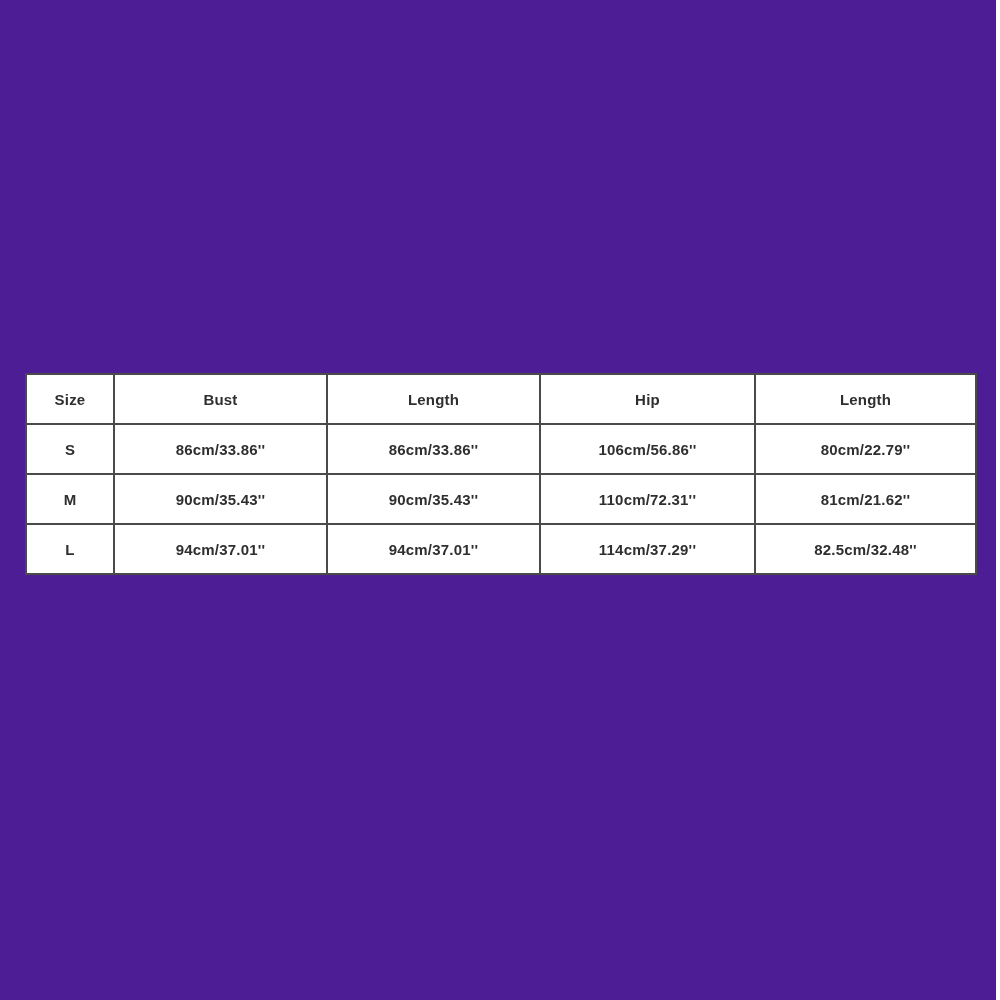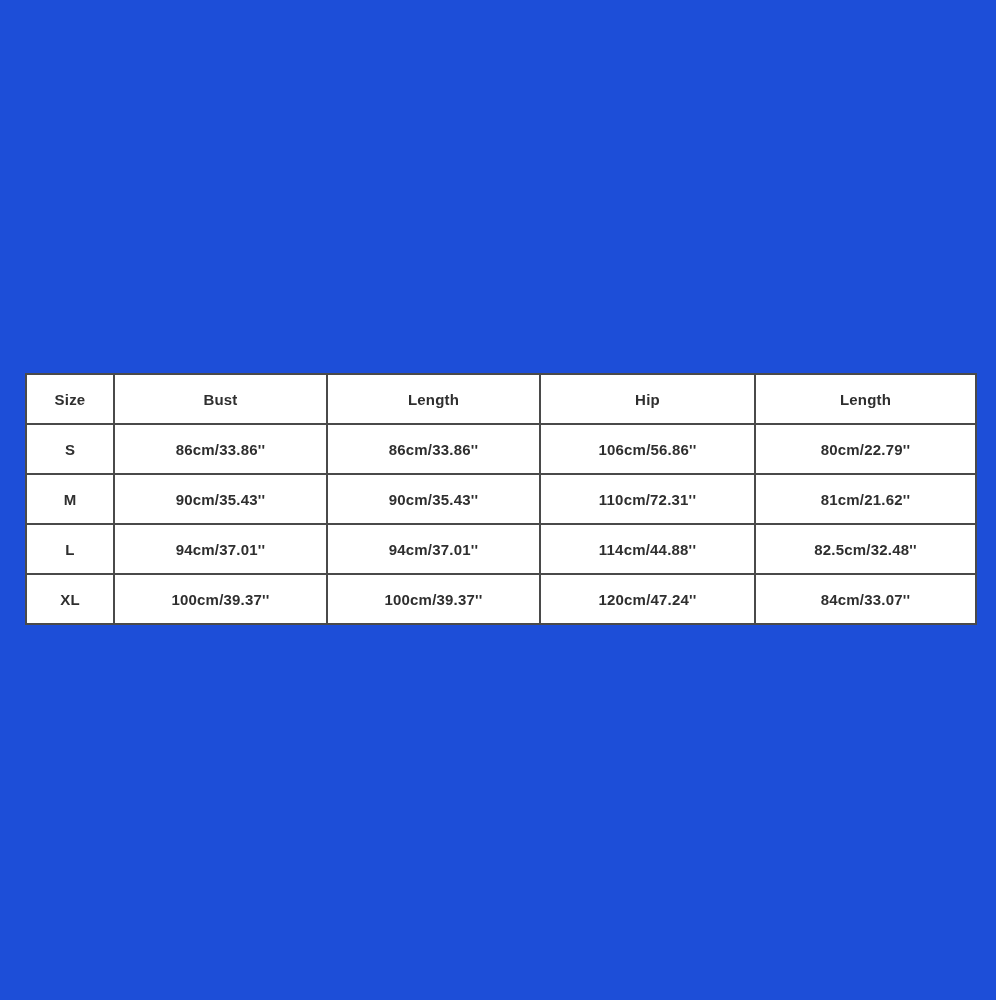--- a/index.html
+++ b/index.html
@@ -7,21 +7,21 @@
     padding: 0;
     background: #ffffff;
     width: 1000px;
     height: 1000px;
     font-family: "Liberation Sans", sans-serif;
   }
   .canvas {
     position: relative;
     width: 996px;
     height: 1000px;
-    background: #1d4ed8;
+    background: #4c1d95;
     overflow: hidden;
   }
   table.size-chart {
     position: absolute;
     left: 25px;
     top: 373px;
     width: 950px;
     border-collapse: collapse;
     table-layout: fixed;
     color: #2f2f2f;
@@ -78,25 +78,18 @@
         <td>M</td>
         <td>90cm/35.43''</td>
         <td>90cm/35.43''</td>
         <td>110cm/72.31''</td>
         <td>81cm/21.62''</td>
       </tr>
       <tr>
         <td>L</td>
         <td>94cm/37.01''</td>
         <td>94cm/37.01''</td>
-        <td>114cm/44.88''</td>
+        <td>114cm/37.29''</td>
         <td>82.5cm/32.48''</td>
-      </tr>
-      <tr>
-        <td>XL</td>
-        <td>100cm/39.37''</td>
-        <td>100cm/39.37''</td>
-        <td>120cm/47.24''</td>
-        <td>84cm/33.07''</td>
       </tr>
     </tbody>
   </table>
 </div>
 
 </body></html>

